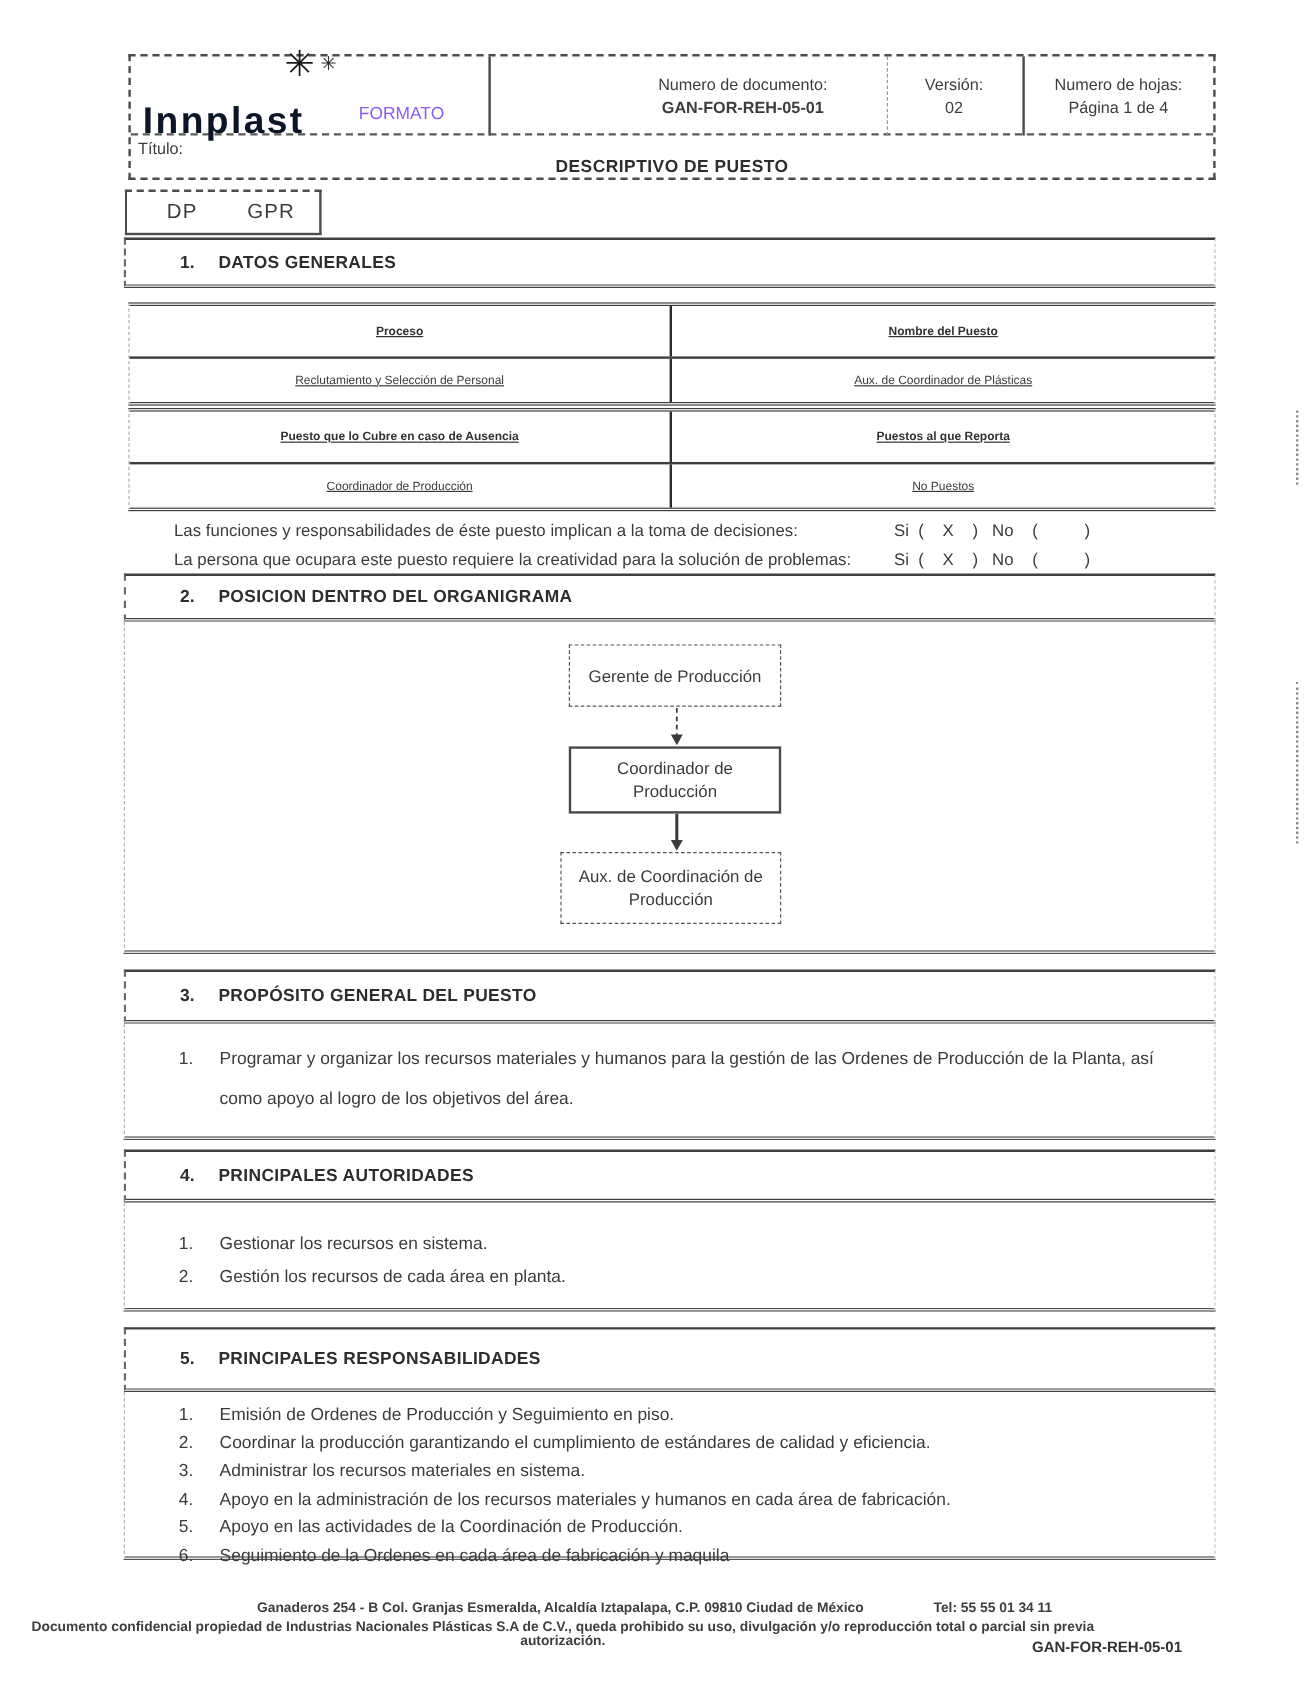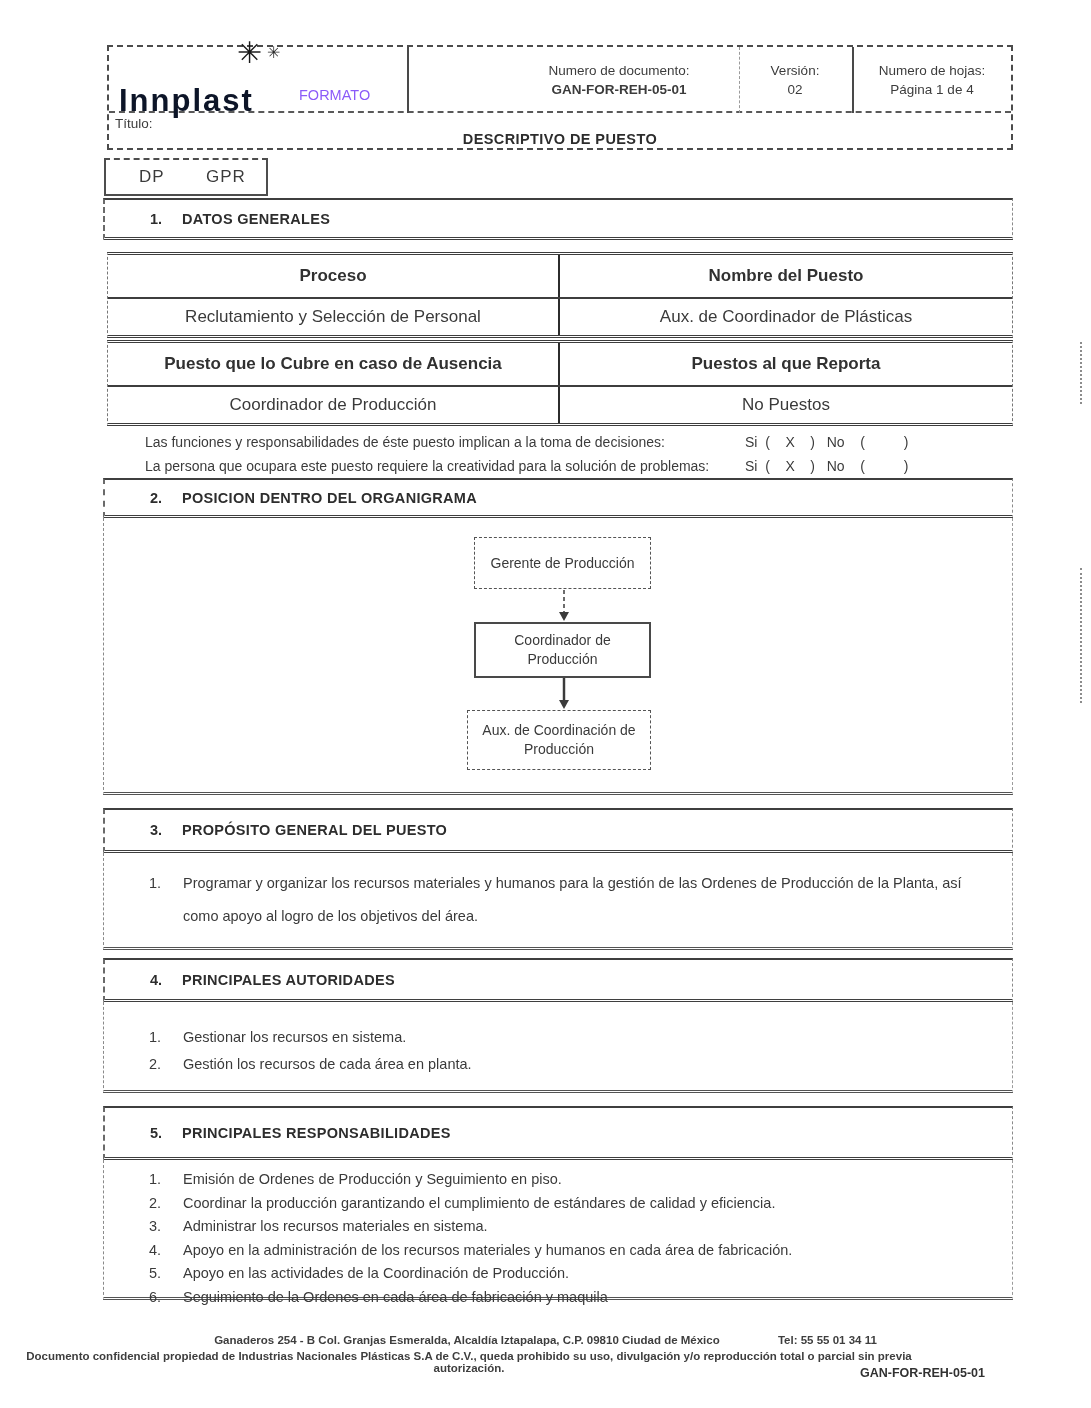--- a/index.html
+++ b/index.html
@@ -46,21 +46,21 @@
   .sec-body { left:103px; width:910px; border-left:1px dashed #8a8a8a;
               border-right:1px dashed #9a9a9a; border-bottom:3px double #555; }
 
   
   .ttable { left:107px; width:906px; border-top:3px double #3f3f3f;
             border-bottom:3px double #3f3f3f; border-left:1px dashed #777;
             border-right:1px dashed #777; }
   .trow { display:flex; width:100%; }
   .trow.hdr { border-bottom:2px solid #3f3f3f; }
   .tcell { width:50%; display:flex; align-items:center; justify-content:center;
-           font-size:17px; color:#3b3b3b; }
+           font-size:10px; color:#3b3b3b;text-decoration:underline; }
   .tcell.h { font-weight:bold; color:#333; }
   .tcell:first-child { border-right:2px solid #2e2e2e; }
   .trA .trow.hdr .tcell { height:42px; }
   .trA .trow.val .tcell { height:36px; }
 
   
   .qline { left:145px; width:870px; height:24px; font-size:14px; color:#3c3c3c; }
   .qline .ans { position:absolute; left:600px; top:0; white-space:pre; font-size:14px; }
 
   

